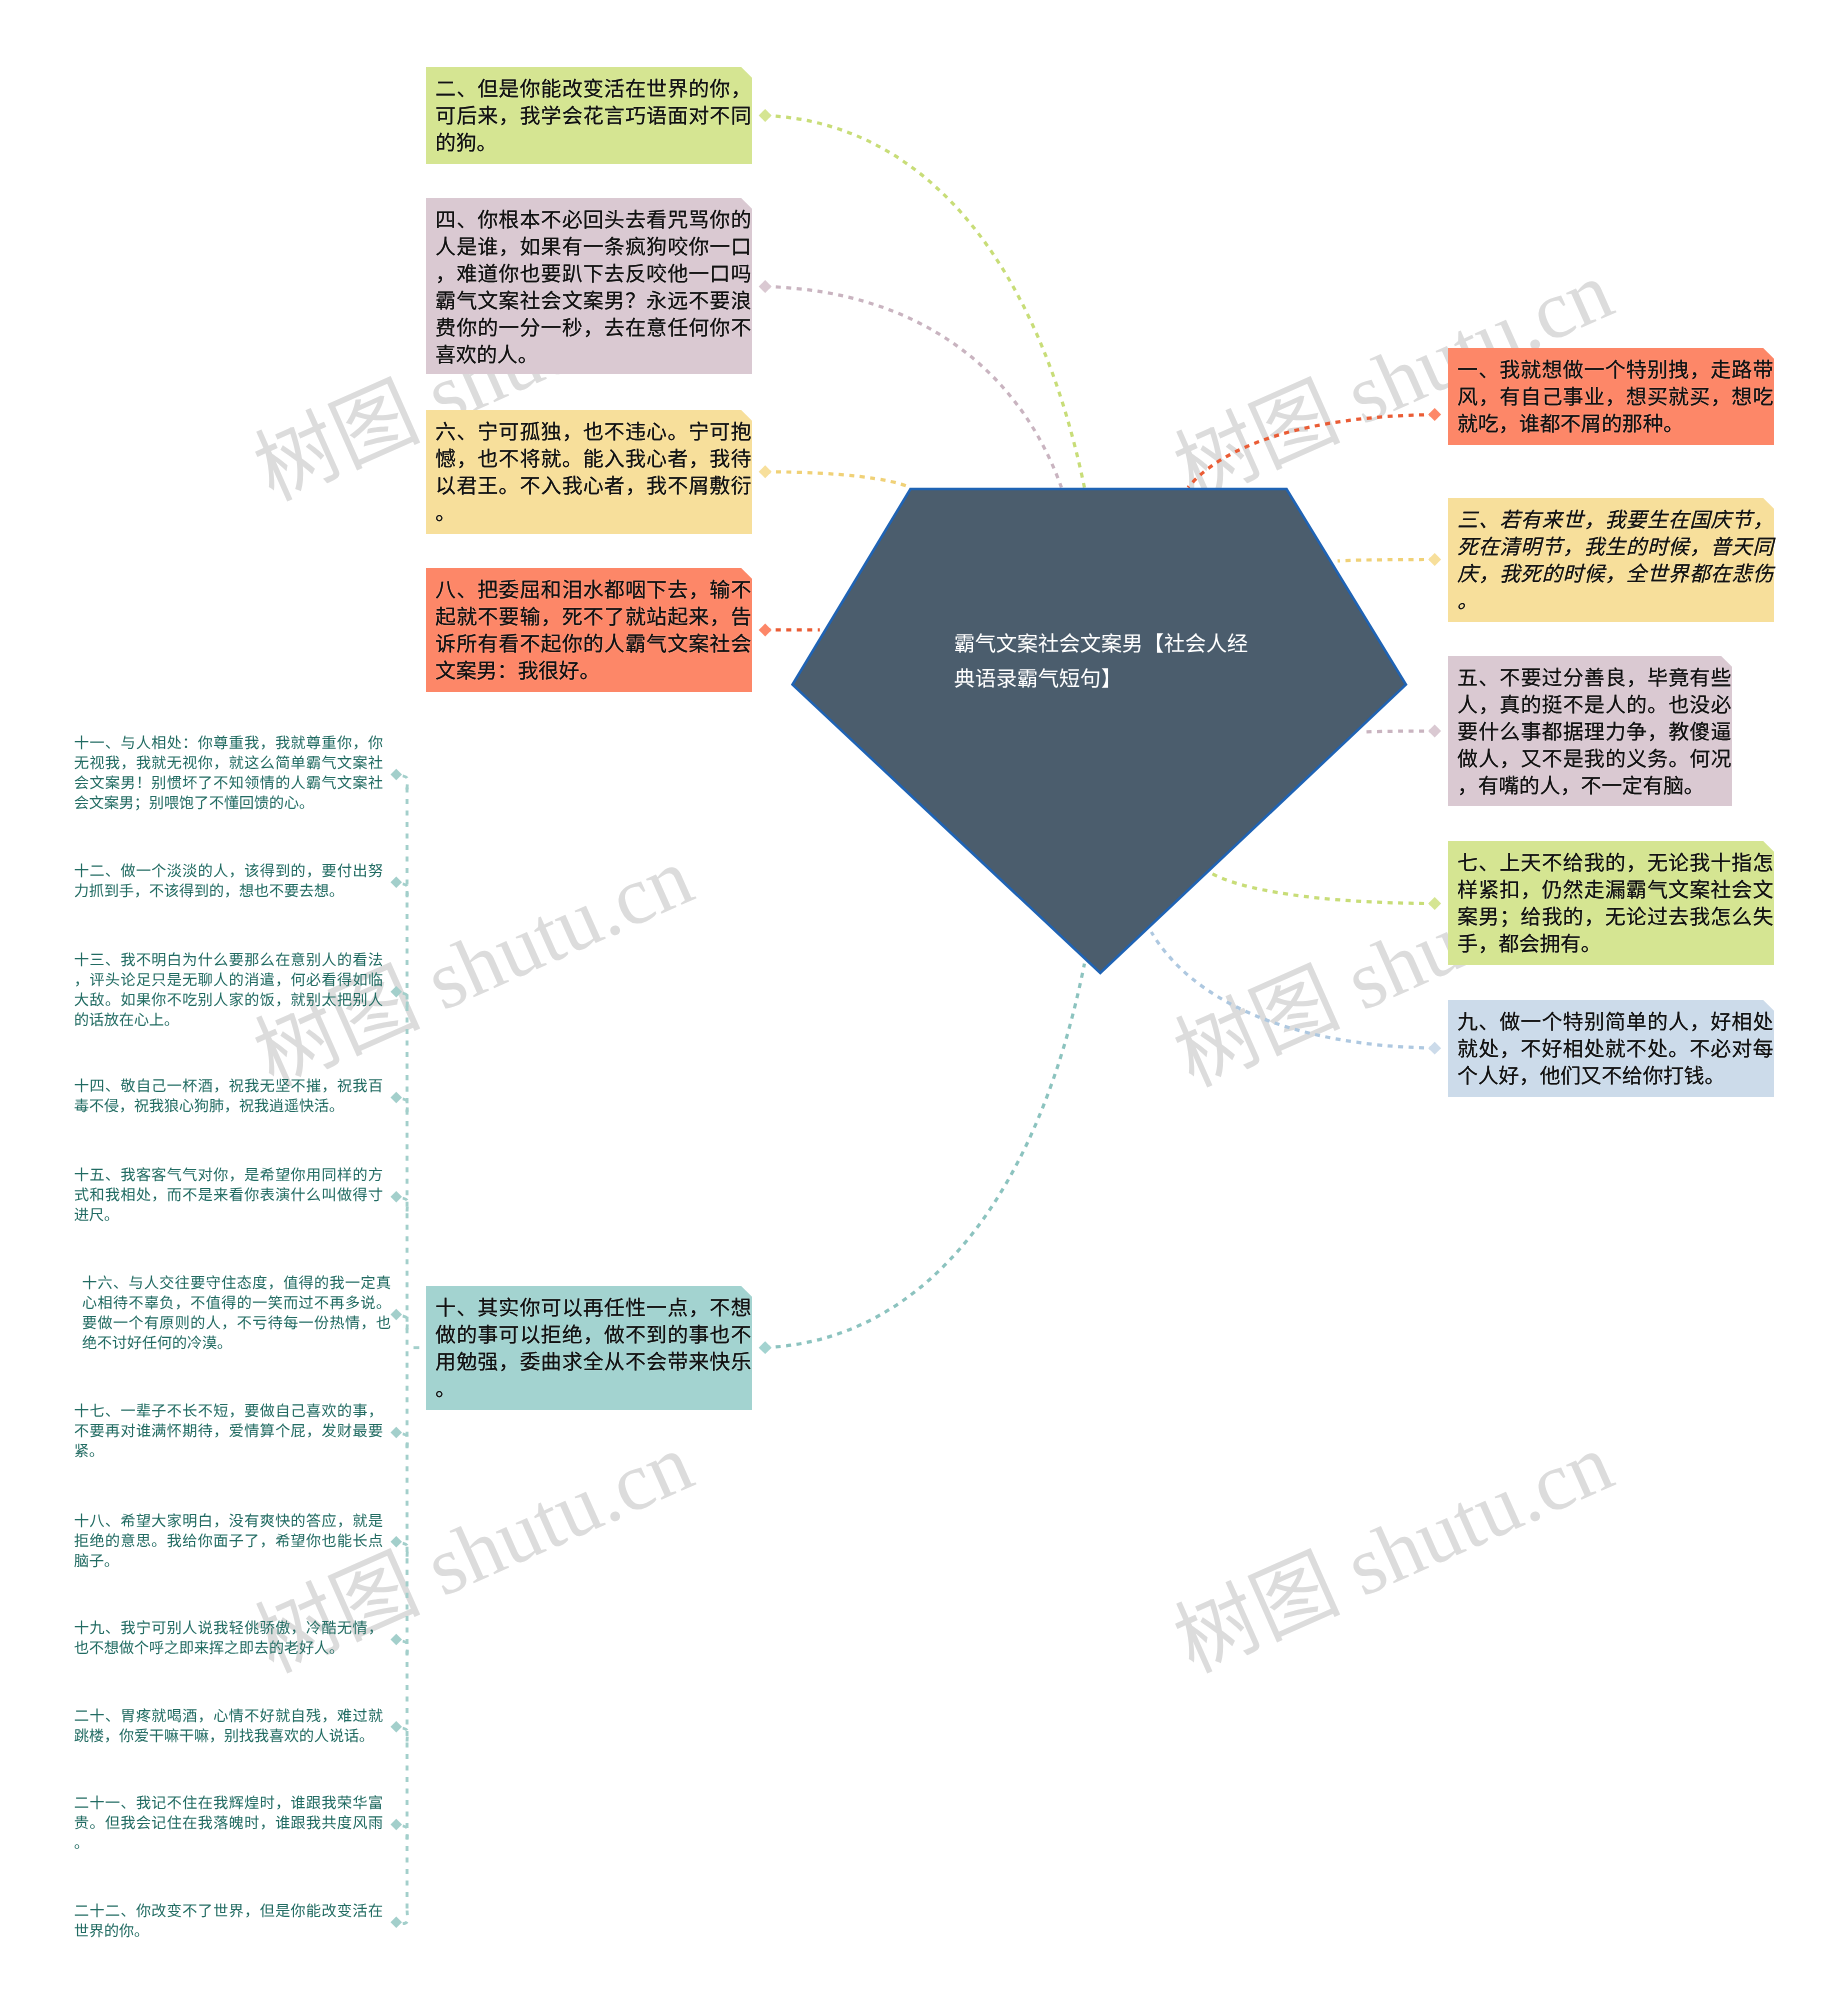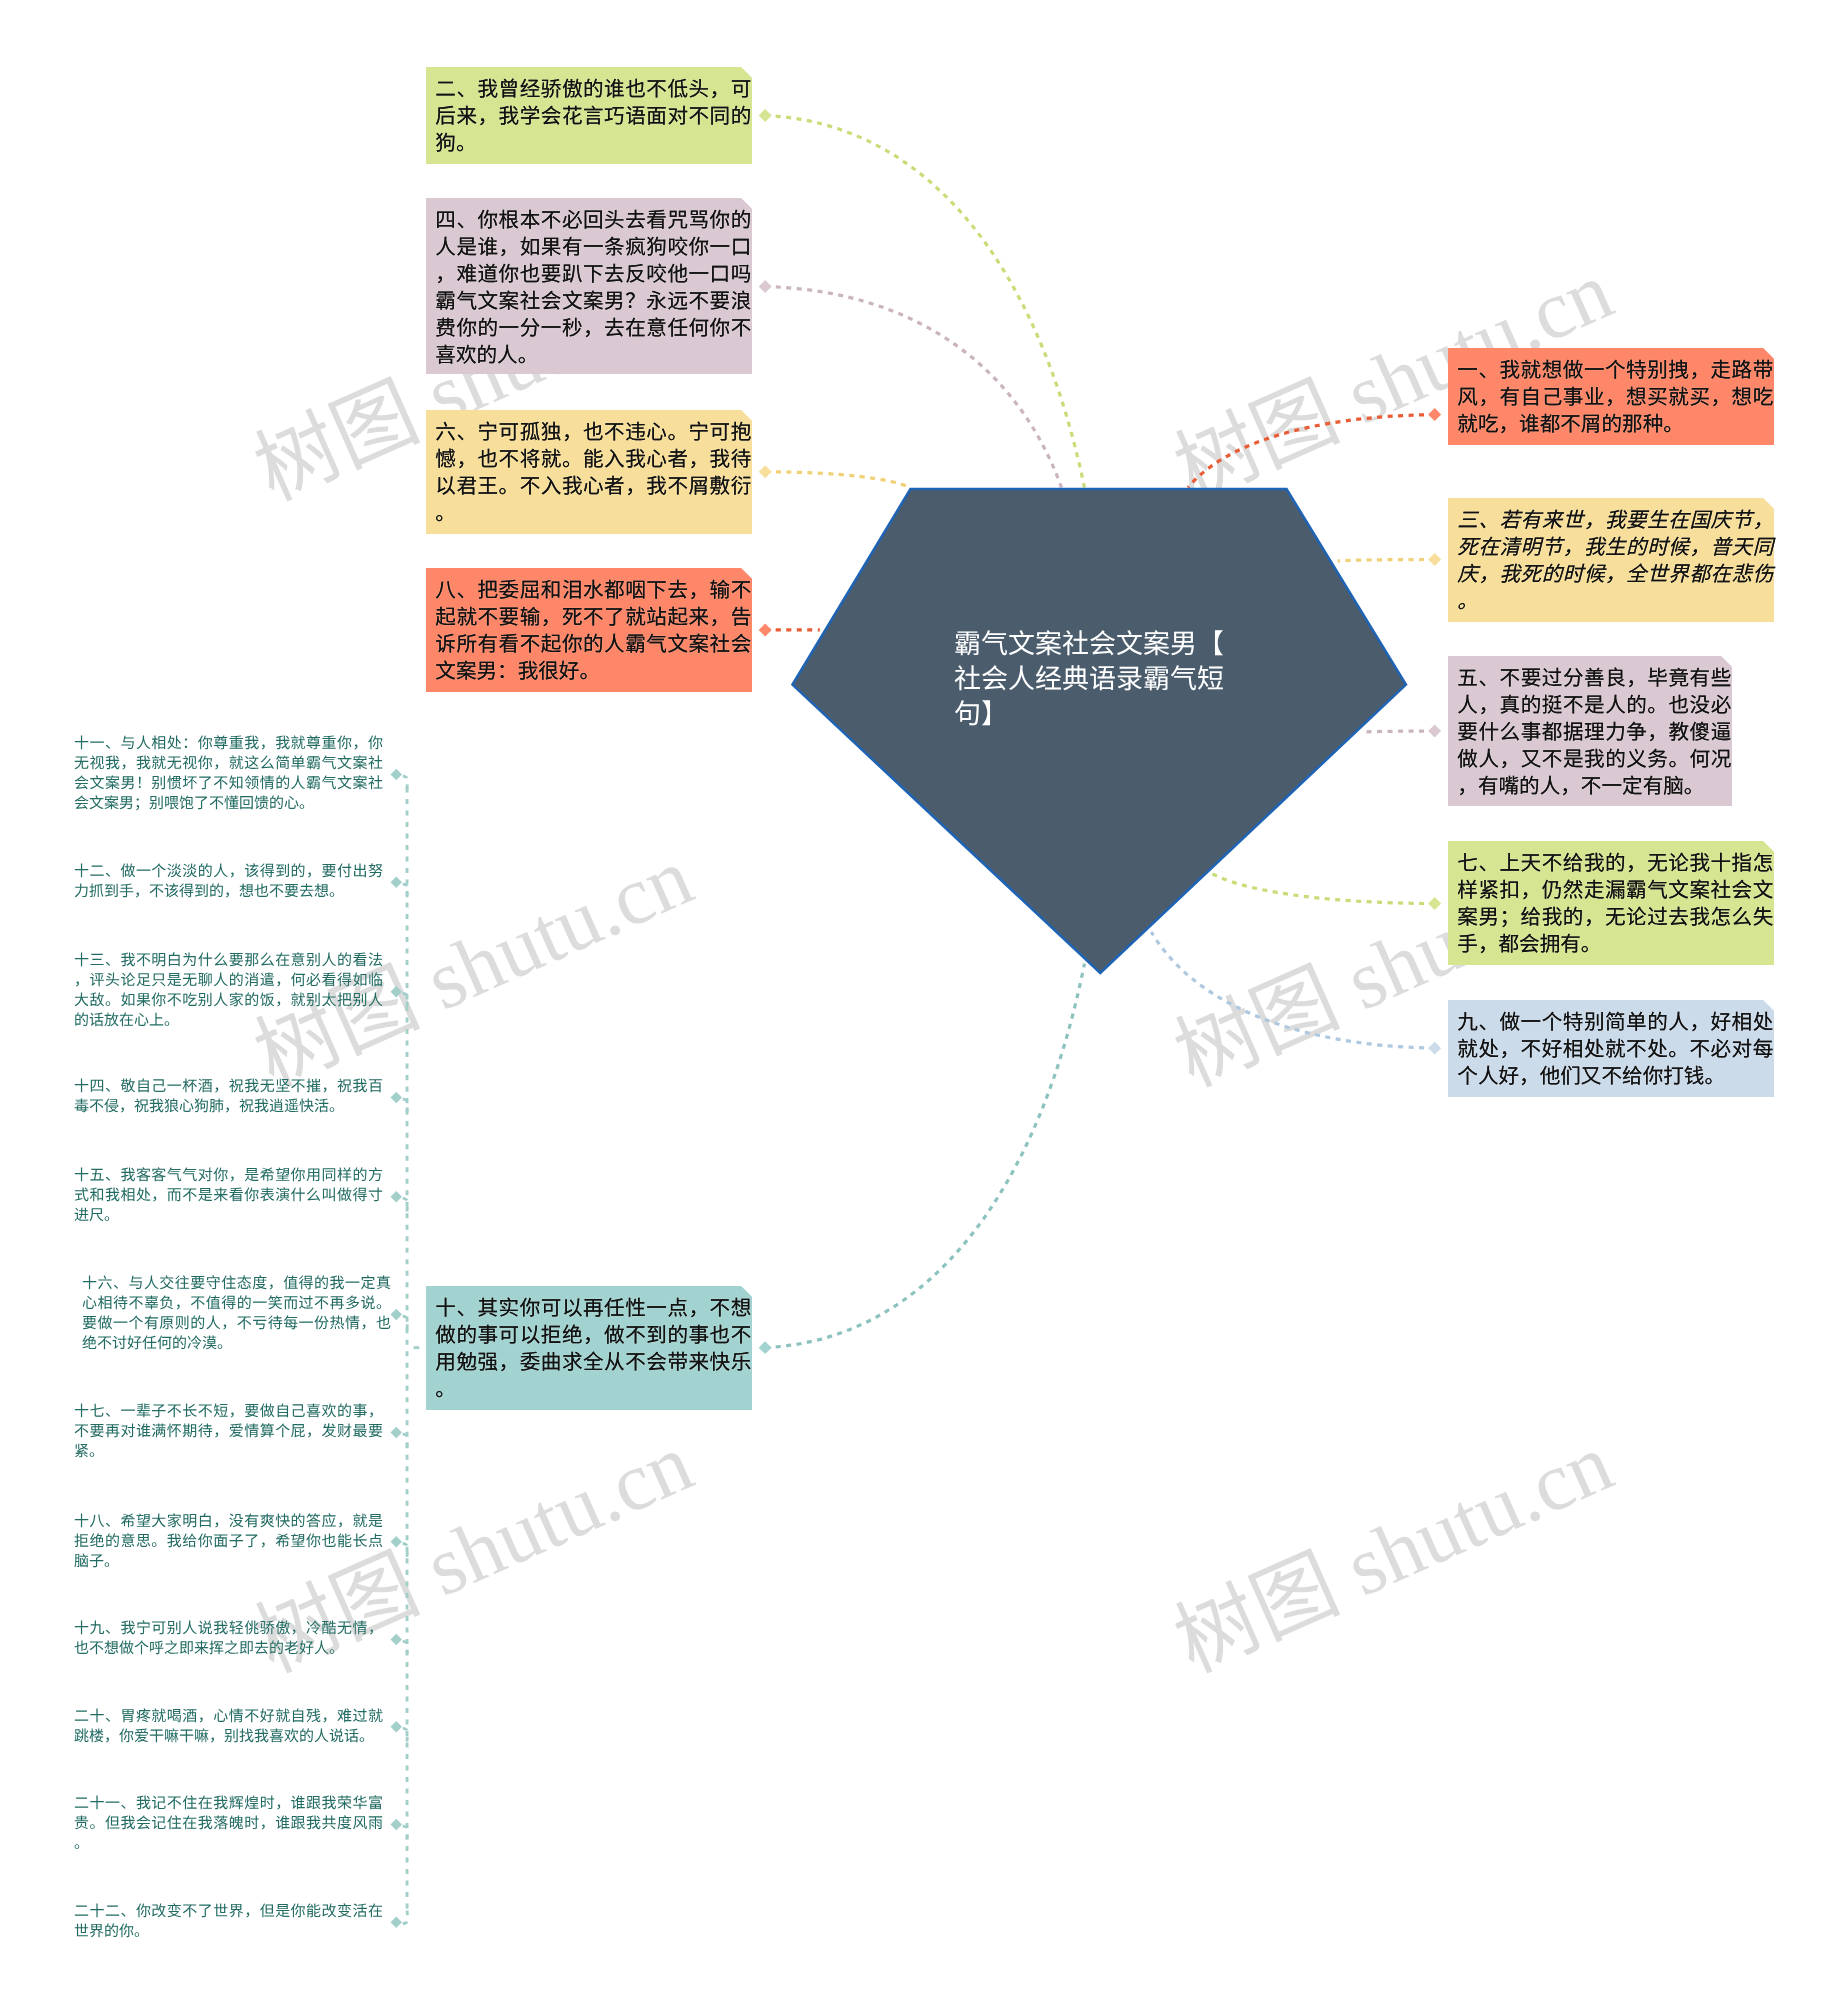--- a/index.html
+++ b/index.html
@@ -9,21 +9,21 @@
 #wm{position:absolute;inset:0;width:1841px;height:2015px;overflow:hidden;z-index:1;}
 #wm span{position:absolute;font-size:83px;color:#dcdcdc;white-space:nowrap;
  transform:rotate(-24deg);transform-origin:0 100%;font-family:"Liberation Serif",serif;}
 svg#links{position:absolute;left:0;top:0;width:1841px;height:2015px;z-index:2;}
 .box{position:absolute;z-index:3;box-sizing:border-box;}
 .box .bg{position:absolute;inset:0;}
 .box .tx{position:absolute;left:9.3px;right:0.7px;top:8.6px;font-size:20.6px;line-height:27px;
  color:#121212;text-align:justify;text-justify:inter-character;line-break:anywhere;word-break:break-all;
  text-shadow:0 0 0.4px rgba(0,0,0,.8), 0 0 1.2px rgba(255,255,255,.5);}
 #center{position:absolute;z-index:3;}
-#center .ct{position:absolute;left:954px;top:627px;width:296px;font-size:27px;line-height:35px;
+#center .ct{position:absolute;left:954px;top:627px;width:296px;font-size:21px;line-height:35px;
  color:#fff;text-align:left;line-break:anywhere;word-break:break-all;}
 .sub{position:absolute;z-index:3;width:309px;font-size:15px;line-height:20px;
  color:#216b62;text-align:justify;text-justify:inter-character;line-break:anywhere;word-break:break-all;
  text-shadow:0 0 0.7px rgba(255,255,255,.8);}
 </style>
 </head>
 <body>
 
 <div id="stage">
 
@@ -94,21 +94,21 @@
     <div class="ct">霸气文案社会文案男【社会人经典语录霸气短句】</div>
   </div>
 
   <div id="boxes">
     <div class="box" style="left: 1448px; top: 348px; width: 326px; height: 97px;">
       <div class="bg" style="background: rgb(253, 135, 104); clip-path: polygon(0px 0px, calc(100% - 10.8px) 0px, 100% 10.8px, 100% 100%, 0px 100%);"></div>
       <div class="tx">一、我就想做一个特别拽，走路带风，有自己事业，想买就买，想吃就吃，谁都不屑的那种。</div>
     </div>
     <div class="box" style="left: 426px; top: 67px; width: 326px; height: 97px;">
       <div class="bg" style="background: rgb(213, 229, 146); clip-path: polygon(0px 0px, calc(100% - 10.8px) 0px, 100% 10.8px, 100% 100%, 0px 100%);"></div>
-      <div class="tx">二、我曾经骄傲的谁也不低头，可后来，我学会花言巧语面对不同的狗。</div>
+      <div class="tx">二、但是你能改变活在世界的你，可后来，我学会花言巧语面对不同的狗。</div>
     </div>
     <div class="box" style="left: 1448px; top: 498px; width: 326px; height: 124px; font-style: italic;">
       <div class="bg" style="background: rgb(247, 223, 155); clip-path: polygon(0px 0px, calc(100% - 10.8px) 0px, 100% 10.8px, 100% 100%, 0px 100%);"></div>
       <div class="tx">三、若有来世，我要生在国庆节，死在清明节，我生的时候，普天同庆，我死的时候，全世界都在悲伤。</div>
     </div>
     <div class="box" style="left: 426px; top: 198px; width: 326px; height: 176px;">
       <div class="bg" style="background: rgb(218, 201, 210); clip-path: polygon(0px 0px, calc(100% - 10.8px) 0px, 100% 10.8px, 100% 100%, 0px 100%);"></div>
       <div class="tx">四、你根本不必回头去看咒骂你的人是谁，如果有一条疯狗咬你一口，难道你也要趴下去反咬他一口吗霸气文案社会文案男？永远不要浪费你的一分一秒，去在意任何你不喜欢的人。</div>
     </div>
     <div class="box" style="left: 1448px; top: 656px; width: 284px; height: 150px;">

